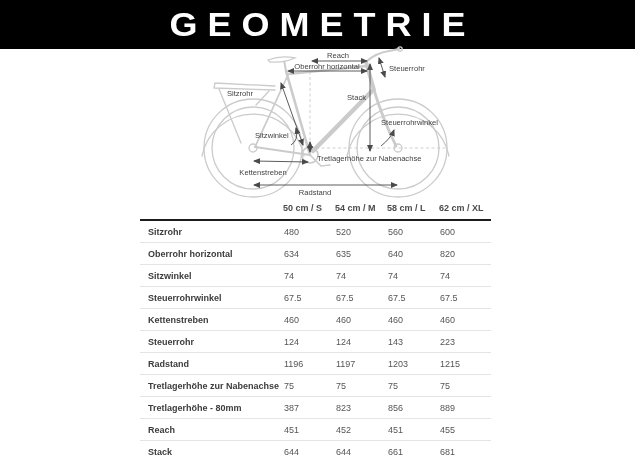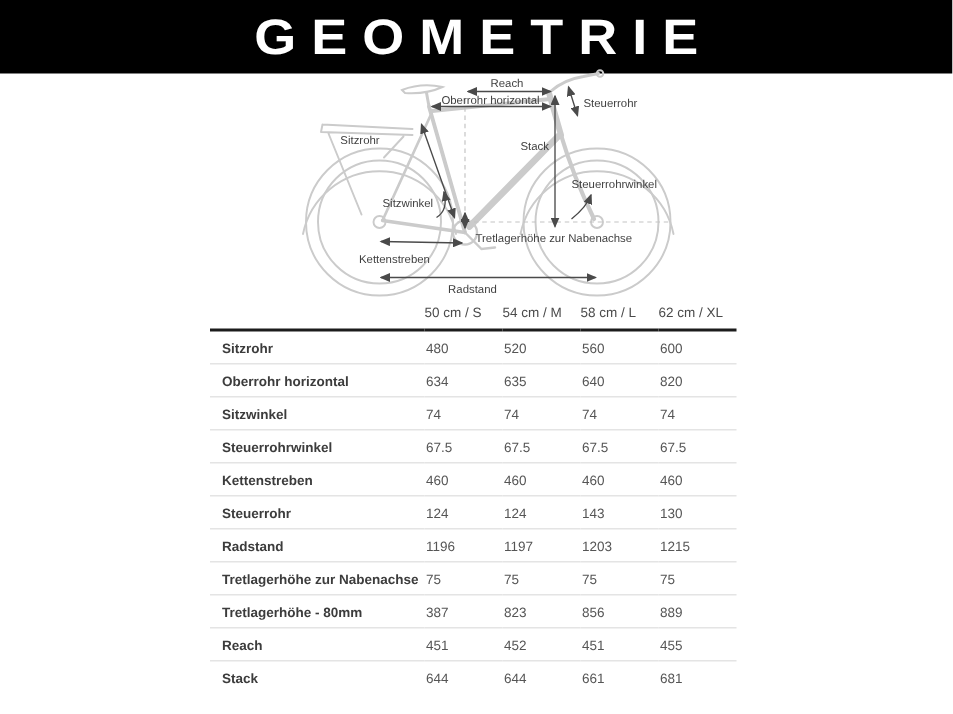--- a/index.html
+++ b/index.html
@@ -15,21 +15,21 @@
     color:#fff;font-weight:bold;font-size:36px;letter-spacing:10px;
     padding-left:10px; 
     transform:scaleY(0.92);white-space:nowrap;
   }
   .diagram{position:absolute;left:185px;top:45px;width:295px;height:160px;}
   .diagram svg{display:block;}
   .dia-label{font-size:7.6px;fill:#3f3f3f;font-family:"Liberation Sans",sans-serif;}
   .table-wrap{position:absolute;left:140px;top:196px;width:350px;}
   table{border-collapse:collapse;width:350px;table-layout:fixed;font-size:9px;}
   thead th{
-    text-align:left;font-weight:normal;color:#4a4a4a;
+    text-align:left;font-weight:bold;color:#4a4a4a;
     padding:7px 0 6px 0;border-bottom:2px solid #1c1c1c;
   }
   tbody tr{border-bottom:1px solid #e4e4e4;}
   tbody tr:last-child{border-bottom:none;}
   tbody th{
     text-align:left;font-weight:bold;color:#3c3c3c;
     padding:0 0 0 8px;height:21px;vertical-align:middle;
   }
   tbody td{color:#555;vertical-align:middle;}
   col.label-col{width:143px;}
@@ -160,21 +160,21 @@
           <td>460</td>
           <td>460</td>
           <td>460</td>
           <td>460</td>
         </tr>
         <tr>
           <th>Steuerrohr</th>
           <td>124</td>
           <td>124</td>
           <td>143</td>
-          <td>130</td>
+          <td>223</td>
         </tr>
         <tr>
           <th>Radstand</th>
           <td>1196</td>
           <td>1197</td>
           <td>1203</td>
           <td>1215</td>
         </tr>
         <tr>
           <th>Tretlagerhöhe zur Nabenachse</th>

